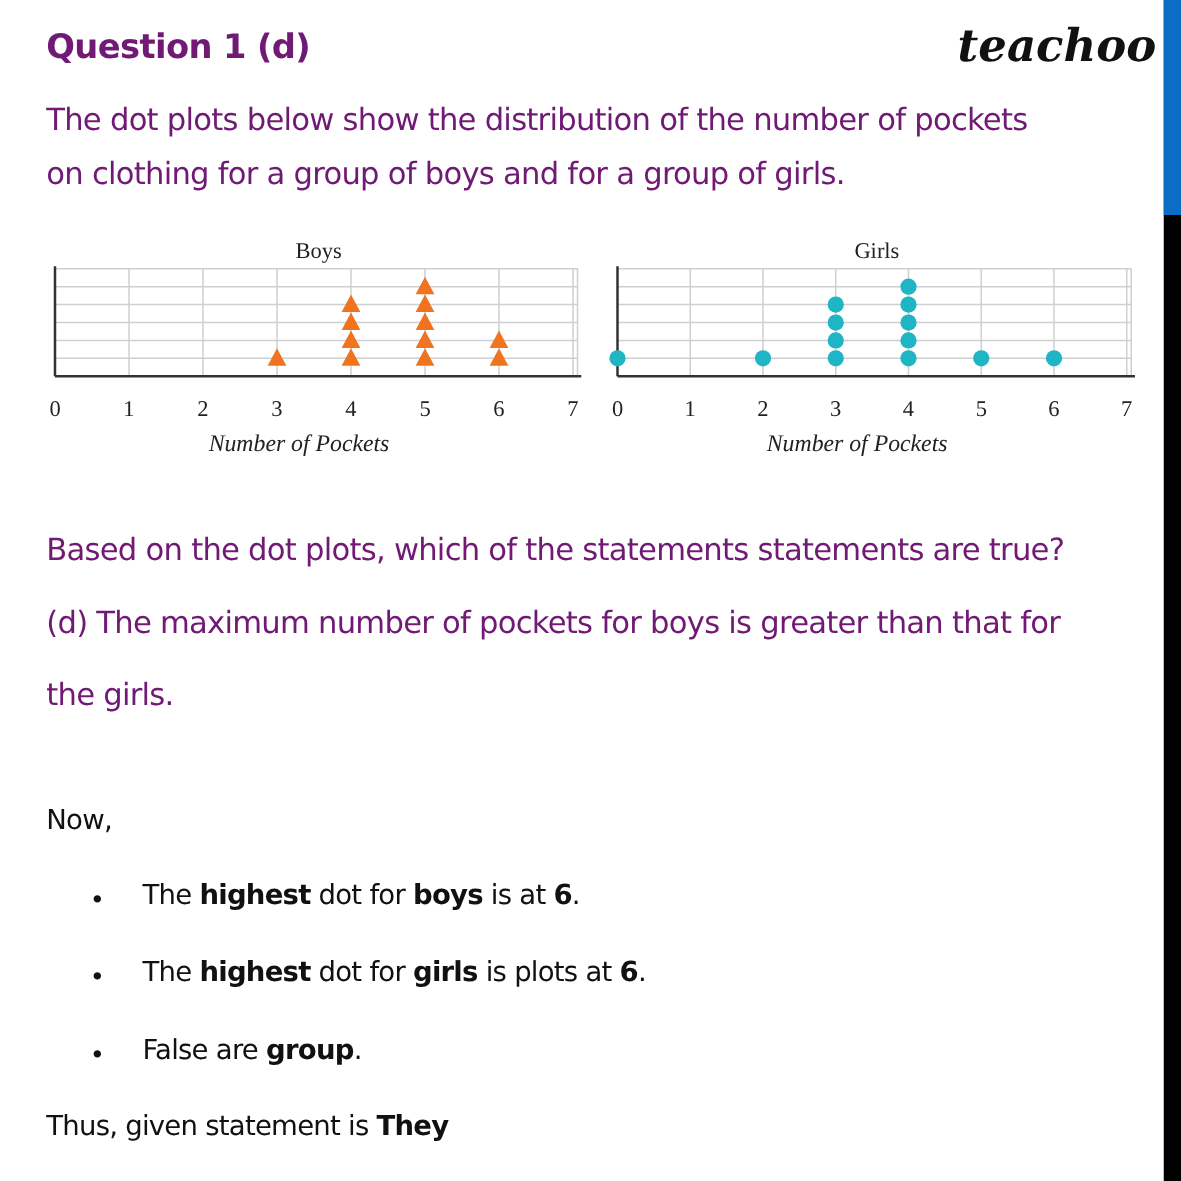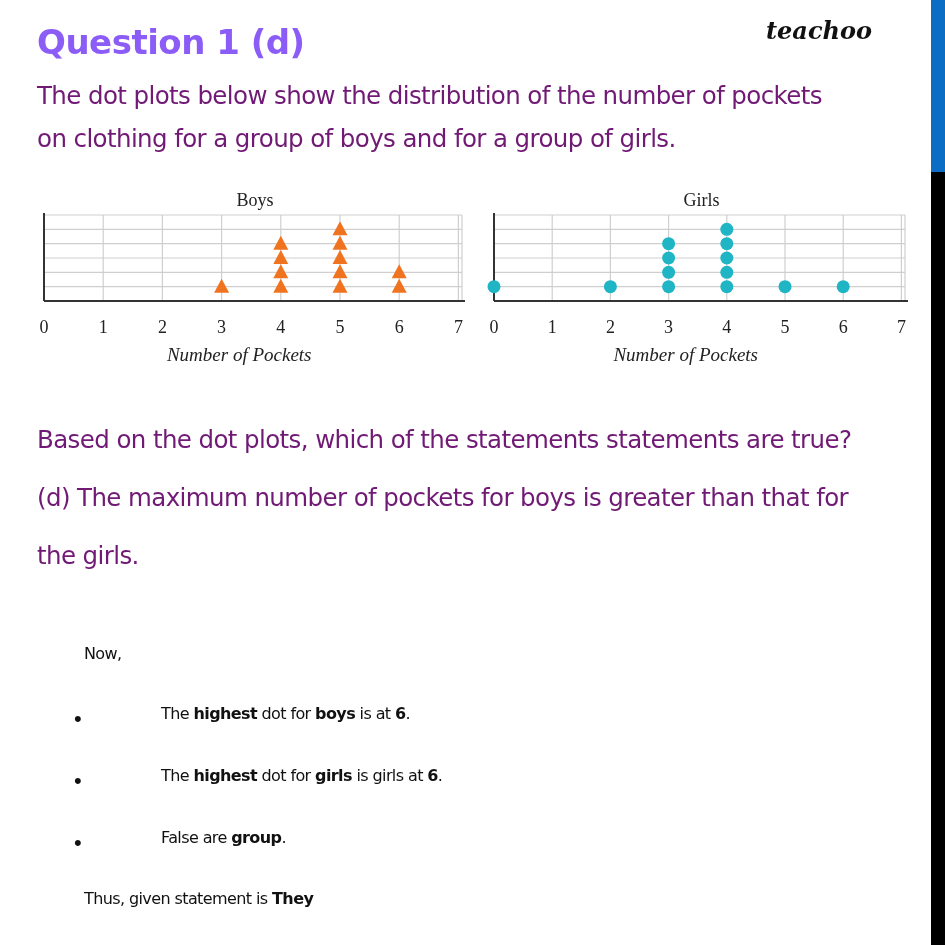--- a/index.html
+++ b/index.html
@@ -6,38 +6,37 @@
     body {
       width: 945px; height: 945px; position: relative; overflow: hidden;
       background: #ffffff;
       font-family: "Liberation Sans", sans-serif;
     }
     .side-strip { position: absolute; left: 931px; top: 0; width: 14px; height: 945px; background: #000000; }
     .side-strip-accent { position: absolute; left: 931px; top: 0; width: 14px; height: 172px; background: #0b6dc4; }
 
     .q-title {
       position: absolute; left: 37px; top: 22px;
-      font-size: 34px; font-weight: bold; color: #8b5cf6;
+      font-size: 27px; font-weight: bold; color: #701a75;
       font-family: "DejaVu Sans", sans-serif; letter-spacing: -0.5px;
     }
     .brand {
       position: absolute; left: 766px; top: 16px;
       font-family: "DejaVu Serif", serif; font-style: italic; font-weight: bold;
-      font-size: 24px; color: #111; letter-spacing: 0px;
+      font-size: 36px; color: #111; letter-spacing: 0px;
     }
     .blue-text {
       position: absolute; left: 37px; color: #701a75;
       font-family: "DejaVu Sans", sans-serif; font-size: 24.5px; white-space: nowrap;
       letter-spacing: -0.6px;
     }
     .black-text {
       position: absolute; color: #111;
-      font-family: "DejaVu Sans", sans-serif; font-size: 16px; white-space: nowrap;
+      font-family: "DejaVu Sans", sans-serif; font-size: 22px; white-space: nowrap;
       letter-spacing: -0.6px;
-      margin-left: 47px;
     }
     .bullet {
       position: absolute; left: 74px; width: 10px; height: 10px;
       font-size: 22px; color: #111; line-height: 10px;
     }
     b { font-weight: bold; text-align: center; }
 
     
     .chart { position: absolute; }
     .chart svg { display: block; overflow: visible; }
@@ -146,20 +145,20 @@
 <div class="blue-text" style="top:425px">Based on the dot plots, which of the statements statements are true?</div>
 <div class="blue-text" style="top:483px">(d) The maximum number of pockets for boys is greater than that for</div>
 <div class="blue-text" style="top:541px">the girls.</div>
 
 <div class="black-text" style="left:37px; top:644px">Now,</div>
 
 <div class="bullet" style="top:714px">•</div>
 <div class="black-text" style="left:114px; top:704px"><span>The </span><b>highest</b><span> dot for </span><b>boys</b><span> is at </span><b>6</b><span>.</span></div>
 
 <div class="bullet" style="top:776px">•</div>
-<div class="black-text" style="left:114px; top:766px"><span>The </span><b>highest</b><span> dot for </span><b>girls</b><span> is girls at </span><b>6</b><span>.</span></div>
+<div class="black-text" style="left:114px; top:766px"><span>The </span><b>highest</b><span> dot for </span><b>girls</b><span> is plots at </span><b>6</b><span>.</span></div>
 
 <div class="bullet" style="top:838px">•</div>
 <div class="black-text" style="left:114px; top:828px"><span>False are </span><b>group</b><span>.</span></div>
 
 <div class="black-text" style="left:37px; top:889px">
   <span>Thus, given statement is </span><b>They</b>
 </div>
 
 </body></html>

